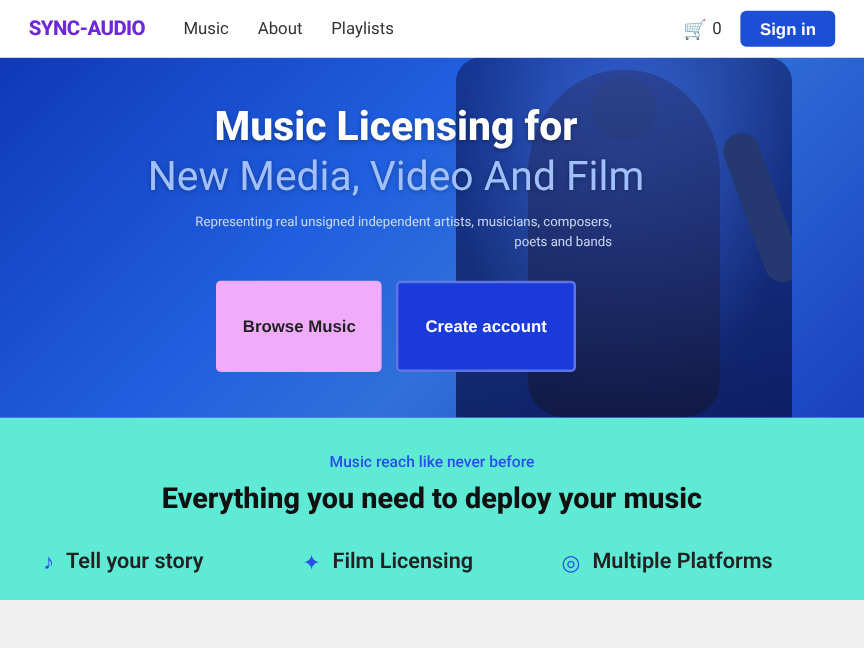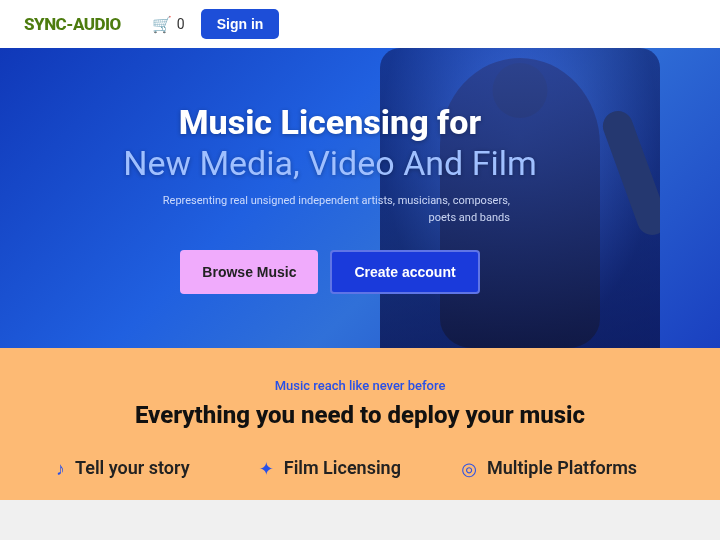--- a/index.html
+++ b/index.html
@@ -17,21 +17,21 @@
       align-items: center;
       padding: 0 24px;
       height: 48px;
       background: #fff;
       position: relative;
       z-index: 10;
     }
     .navbar-logo {
       font-weight: 800;
       font-size: 17px;
-      color: #4d7c0f;
+      color: #6d28d9;
       letter-spacing: -0.5px;
       margin-right: 32px;
     }
     .navbar-links {
       display: flex;
       gap: 24px;
       flex: 1;
     }
     .navbar-link {
       font-size: 14px;
@@ -179,30 +179,30 @@
       padding: 10px 22px;
       font-size: 14px;
       font-weight: 600;
       cursor: pointer;
     }
     .btn-create {
       background: #1a3adb;
       color: #fff;
       border: 2px solid rgba(255,255,255,0.3);
       border-radius: 4px;
-      padding: 12px 22px;
+      padding: 28px 22px;
       font-size: 14px;
       font-weight: 600;
       cursor: pointer;
     }
 
     
     .below-hero {
-      background: #fdba74;
-      padding: 30px 36px 20px;
+      background: #5eead4;
+      padding: 30px 16px 20px;
       text-align: center;
     }
     .tagline-small {
       font-size: 13px;
       color: #2850e8;
       font-weight: 500;
       margin-bottom: 8px;
     }
     .tagline-large {
       font-size: 24px;
@@ -235,20 +235,25 @@
       font-size: 18px;
       font-weight: 600;
       color: #222;
     }
   </style>
 </head>
 <body>
 
 <nav class="navbar">
   <div class="navbar-logo">SYNC-AUDIO</div>
+  <div class="navbar-links">
+    <a class="navbar-link">Music</a>
+    <a class="navbar-link">About</a>
+    <a class="navbar-link">Playlists</a>
+  </div>
   <div class="navbar-right">
     <div class="cart-area">
       <span class="cart-icon">🛒</span>
       <span>0</span>
     </div>
     <button class="sign-in-btn">Sign in</button>
   </div>
 </nav>
 
 <section class="hero">

